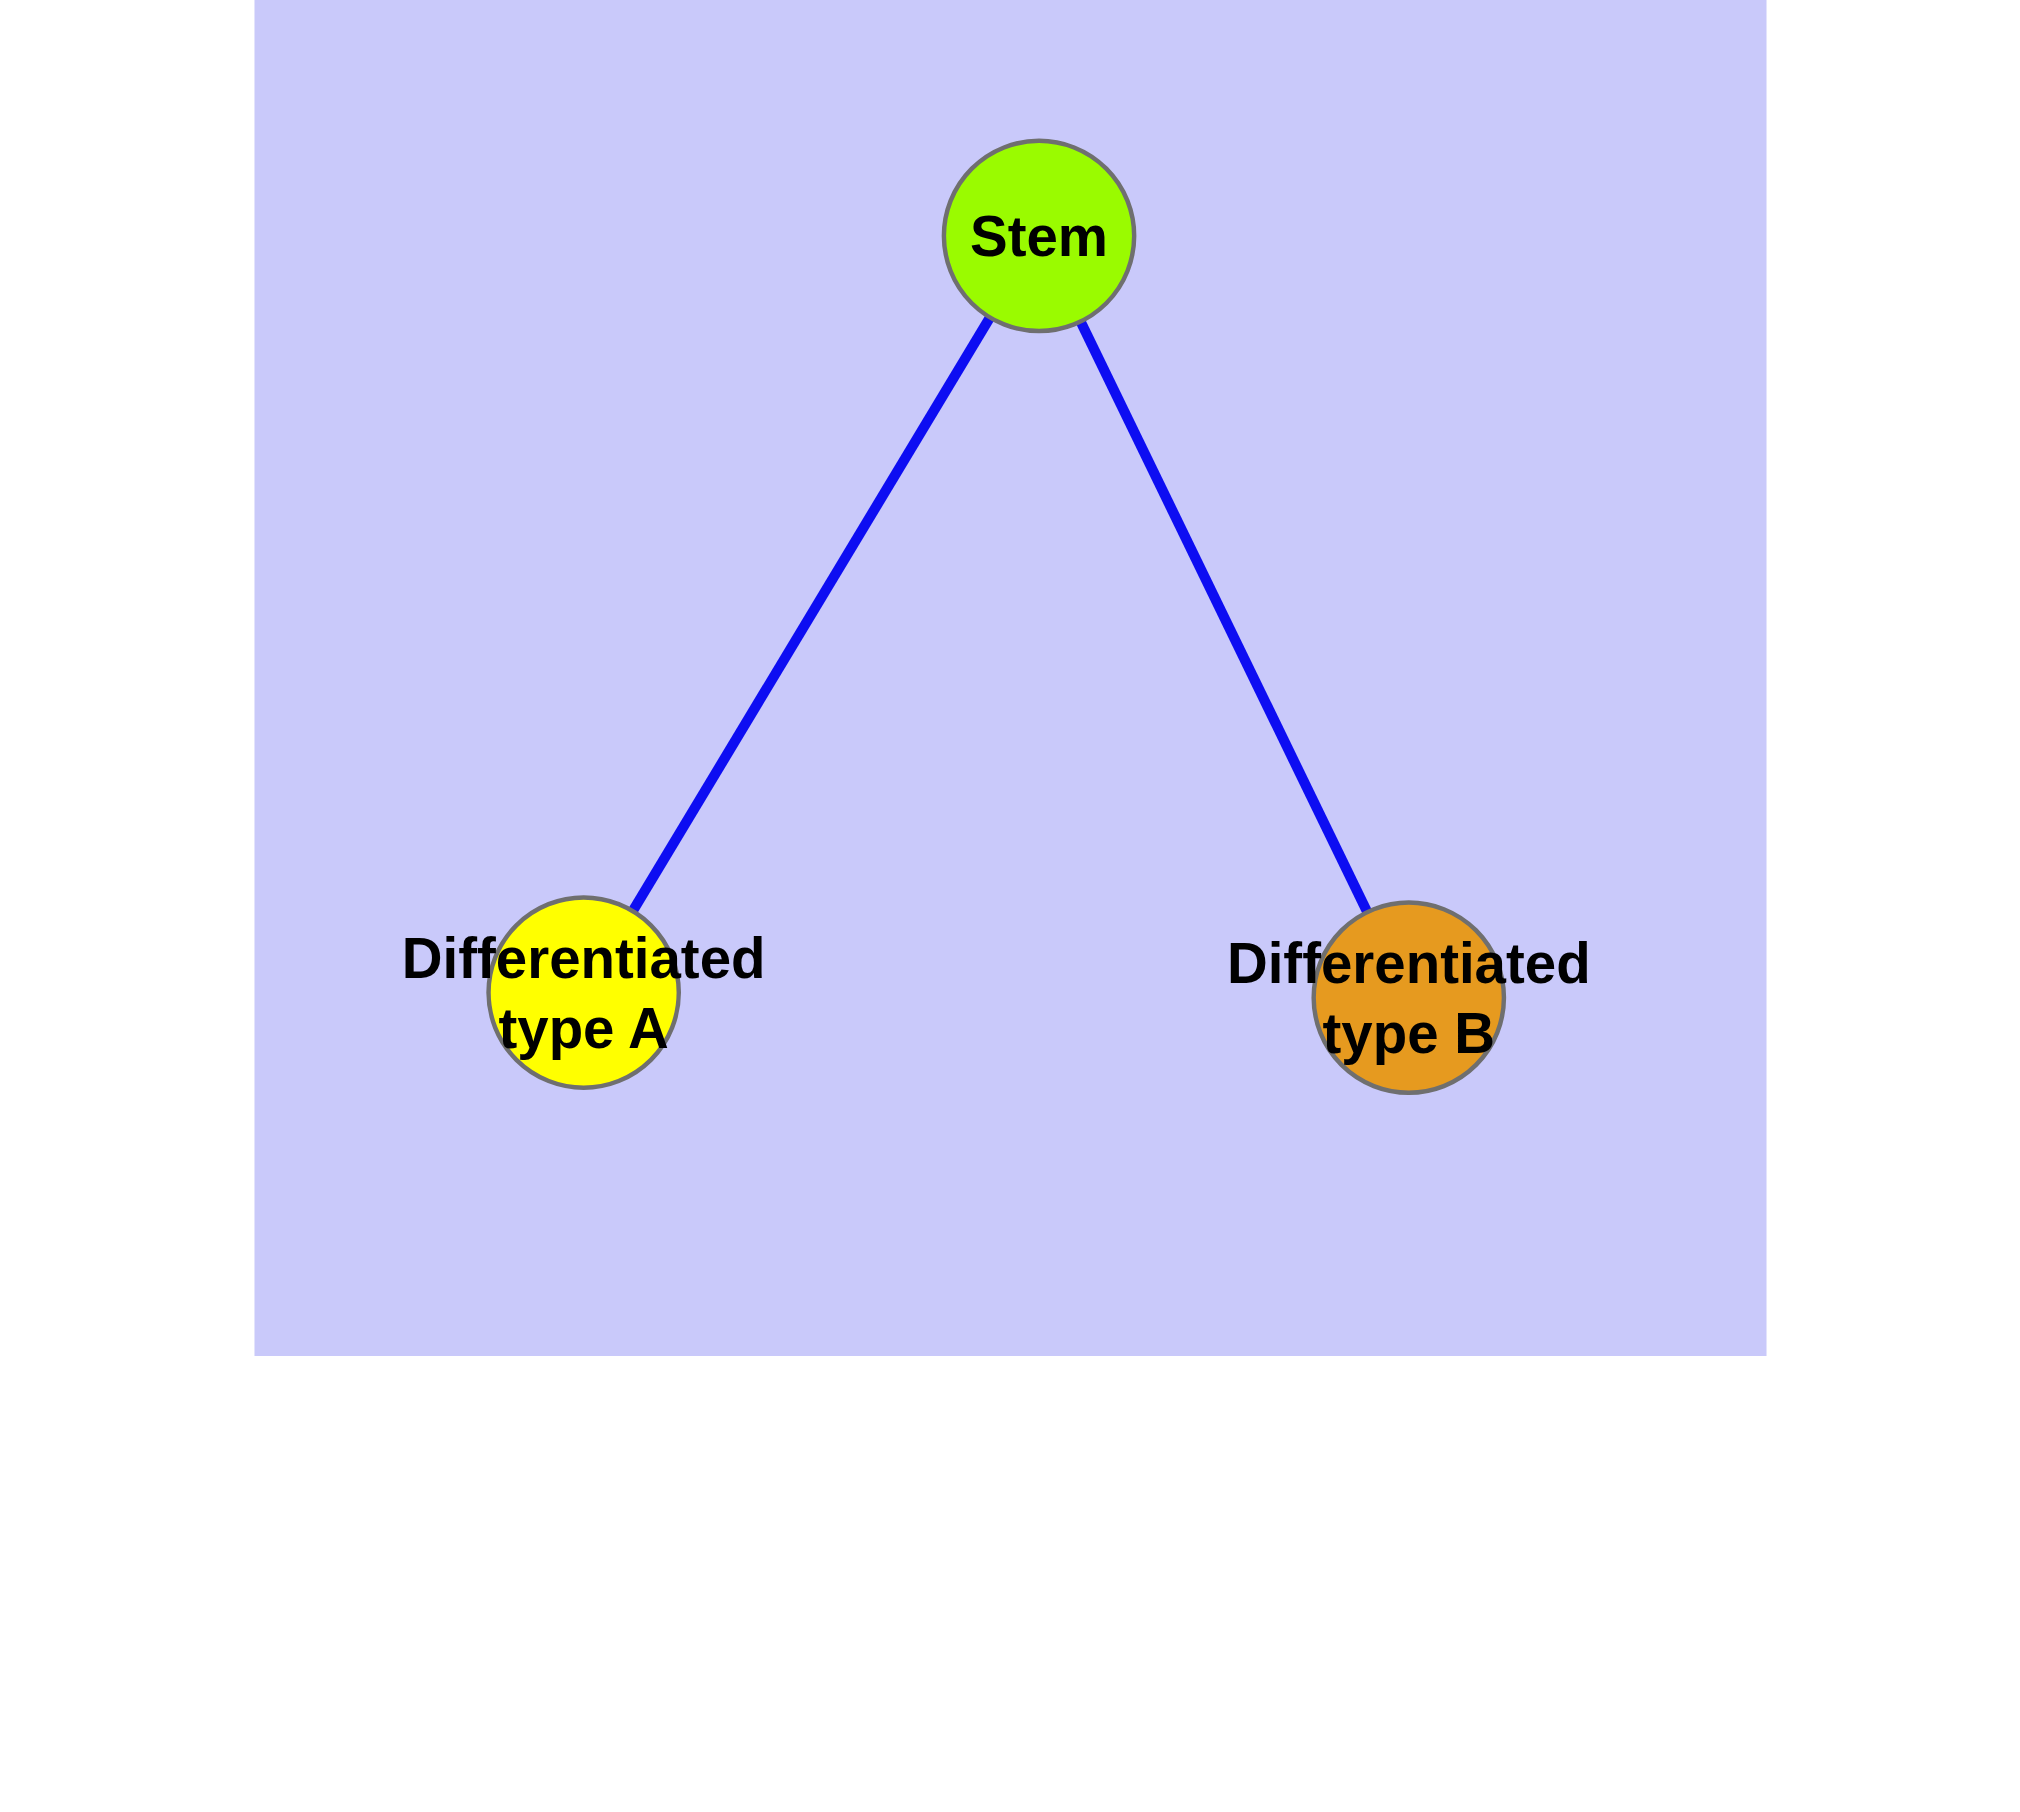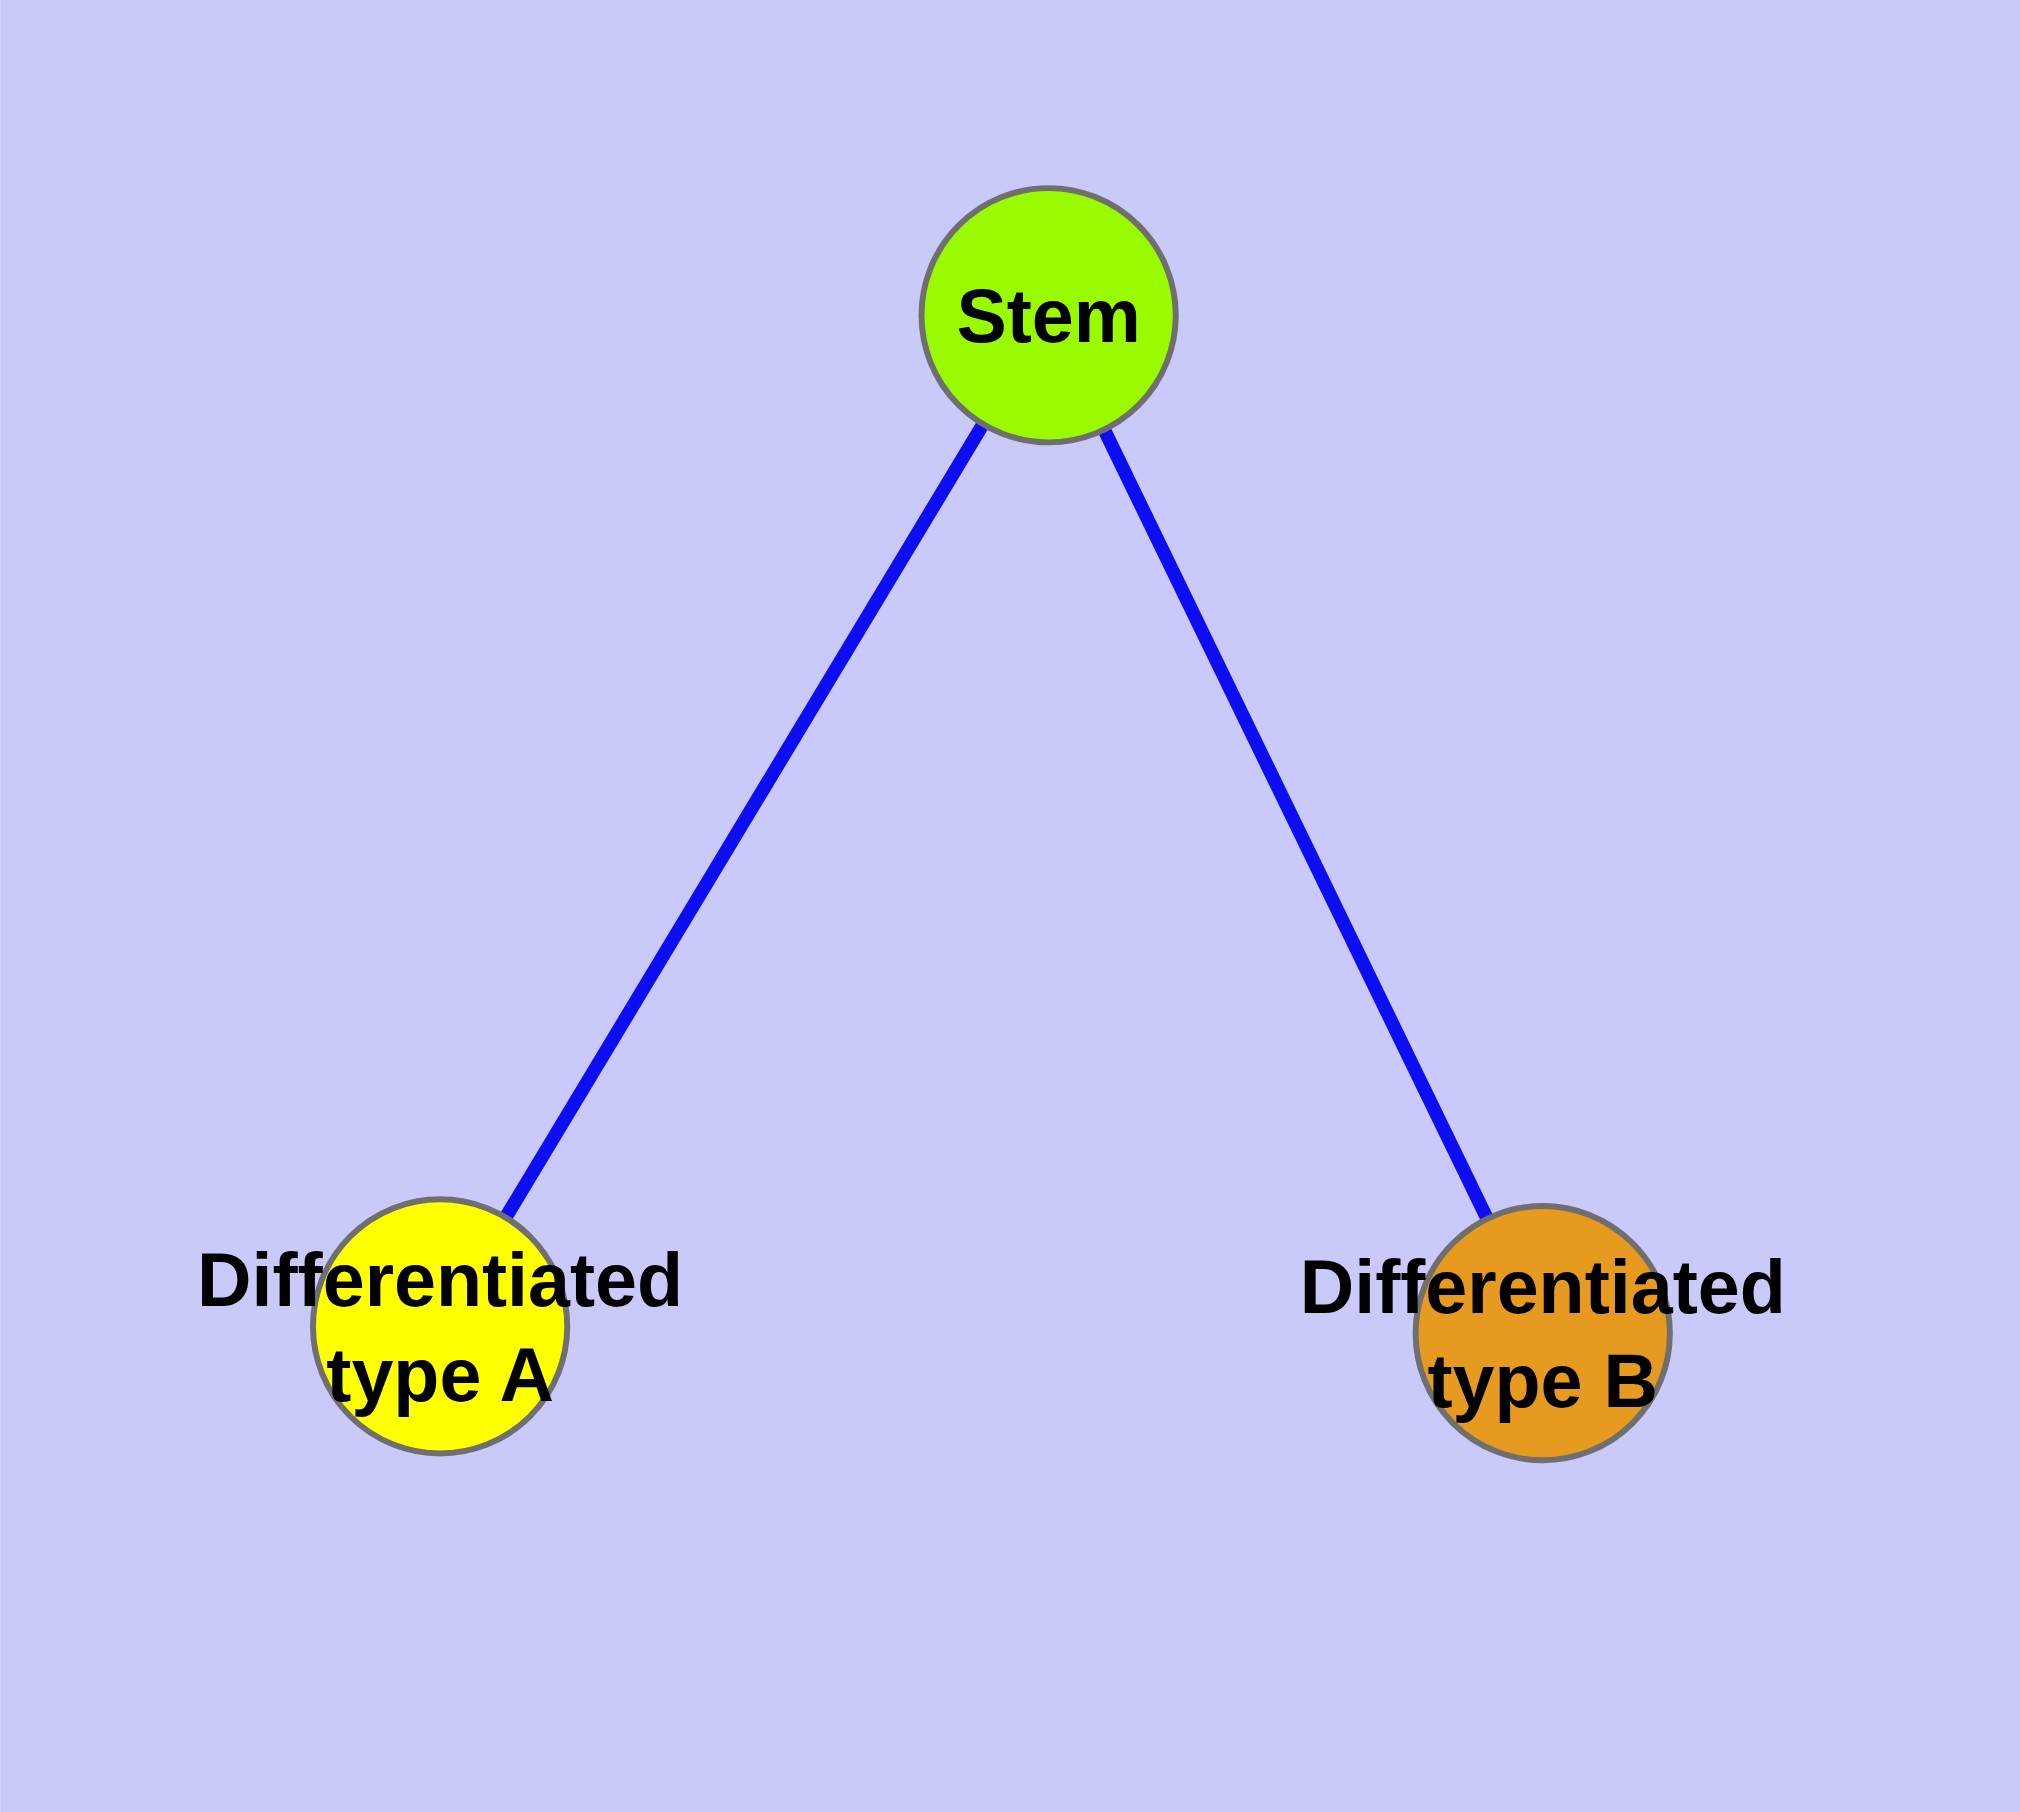--- a/index.html
+++ b/index.html
@@ -1,20 +1,20 @@
 <!DOCTYPE html>
 <html style="font-size:13.6px"><head>
 <meta charset="utf-8">
 <style>
   html, body { margin: 0; padding: 0; }
   body { font-family: "Liberation Sans", sans-serif; }
   #stage {
     position: relative;
     width: 2021px;
-    height: 1812px;
+    height: 1356px;
     overflow: hidden;
   }
   #diagram-svg { display: block; width: 100%; height: 100%; }
   .edge-line { fill: none; }
   .node-circle { }
   .node-label {
     font-family: "Liberation Sans", sans-serif;
     font-weight: bold;
     text-anchor: middle;
   }

